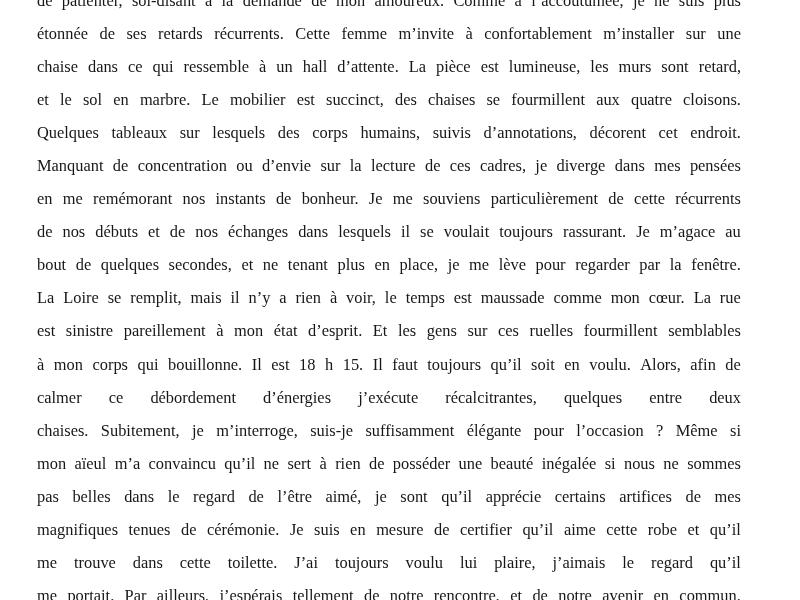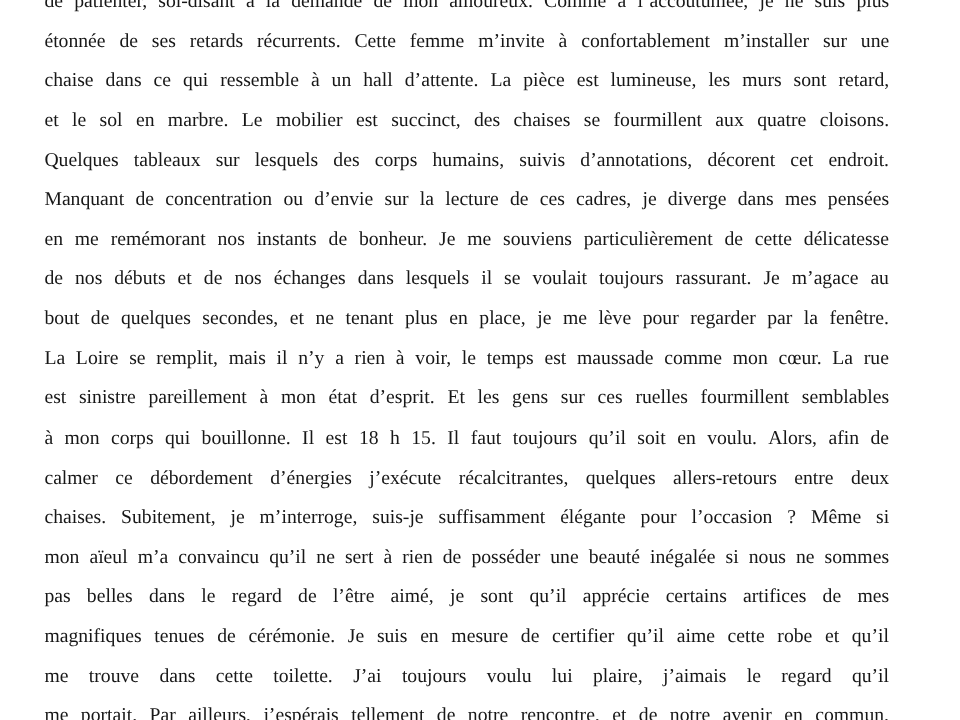--- a/index.html
+++ b/index.html
@@ -170,21 +170,21 @@
         <span>nos</span>
         <span>instants</span>
         <span>de</span>
         <span>bonheur.</span>
         <span>Je</span>
         <span>me</span>
         <span>souviens</span>
         <span>particulièrement</span>
         <span>de</span>
         <span>cette</span>
-        <span>délicatesse</span>
+        <span>récurrents</span>
       </div>
       <div class="line justified">
         <span>de</span>
         <span>nos</span>
         <span>débuts</span>
         <span>et</span>
         <span>de</span>
         <span>nos</span>
         <span>échanges</span>
         <span>dans</span>
@@ -280,21 +280,20 @@
         <span>de</span>
       </div>
       <div class="line justified">
         <span>calmer</span>
         <span>ce</span>
         <span>débordement</span>
         <span>d’énergies</span>
         <span>j’exécute</span>
         <span>récalcitrantes,</span>
         <span>quelques</span>
-        <span>allers-retours</span>
         <span>entre</span>
         <span>deux</span>
       </div>
       <div class="line justified">
         <span>chaises.</span>
         <span>Subitement,</span>
         <span>je</span>
         <span>m’interroge,</span>
         <span>suis-je</span>
         <span>suffisamment</span>

